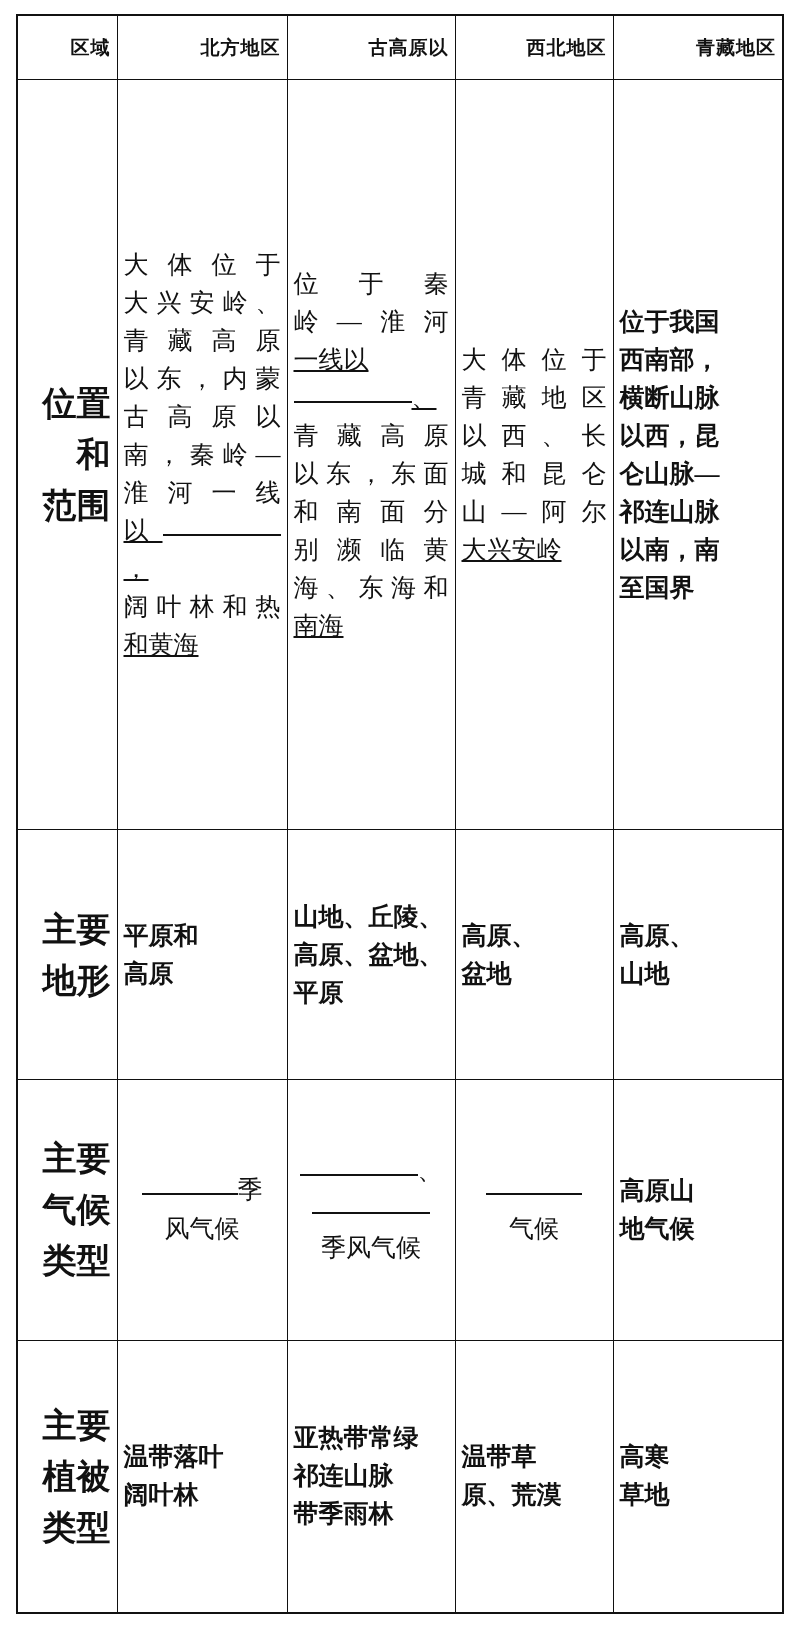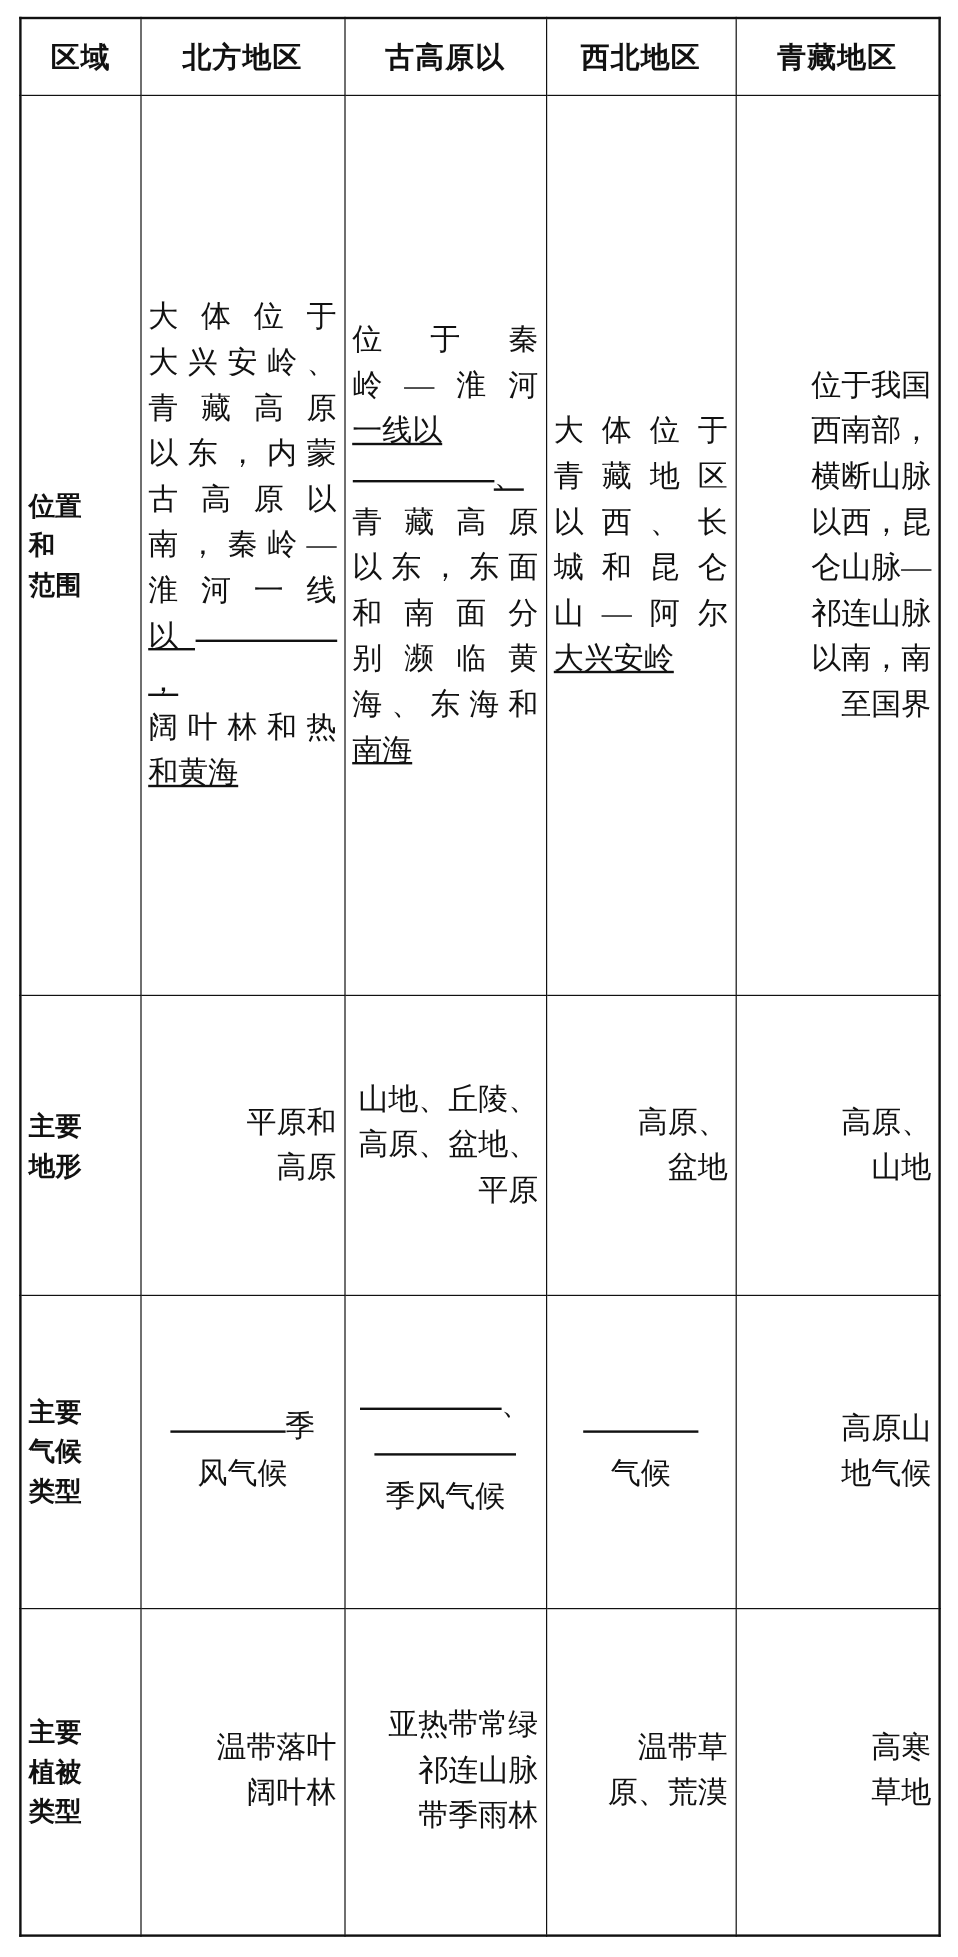--- a/index.html
+++ b/index.html
@@ -35,44 +35,45 @@
   }
   col.c-label { width: 100px; }
   col.c-north { width: 170px; }
   col.c-south { width: 168px; }
   col.c-northwest { width: 158px; }
   col.c-qingzang { width: 170px; }
 
   
   tr.header-row td {
     height: 62px;
-    text-align: center;
+    text-align: right;
     font-weight: bold;
-    font-size: 24px;
+    font-size: 19px;
     letter-spacing: 1px;
   }
 
   
   td.row-label {
-    text-align: left;
+    text-align: right;
     font-weight: bold;
-    font-size: 22px;
+    font-size: 34px;
     line-height: 1.5;
   }
   td.row-label .lab {
     display: block;
   }
 
   
   td.cell {
     font-size: 25px;
     line-height: 1.52;
   }
   td.cell.center {
-    text-align: right;
+    text-align: left;
+    font-weight: bold;
   }
   td.cell.just {
     text-align: justify;
     text-align-last: justify;
     text-justify: inter-ideograph;
   }
   td.cell.just .lastline {
     text-align-last: left;
     text-decoration: underline;
   }

